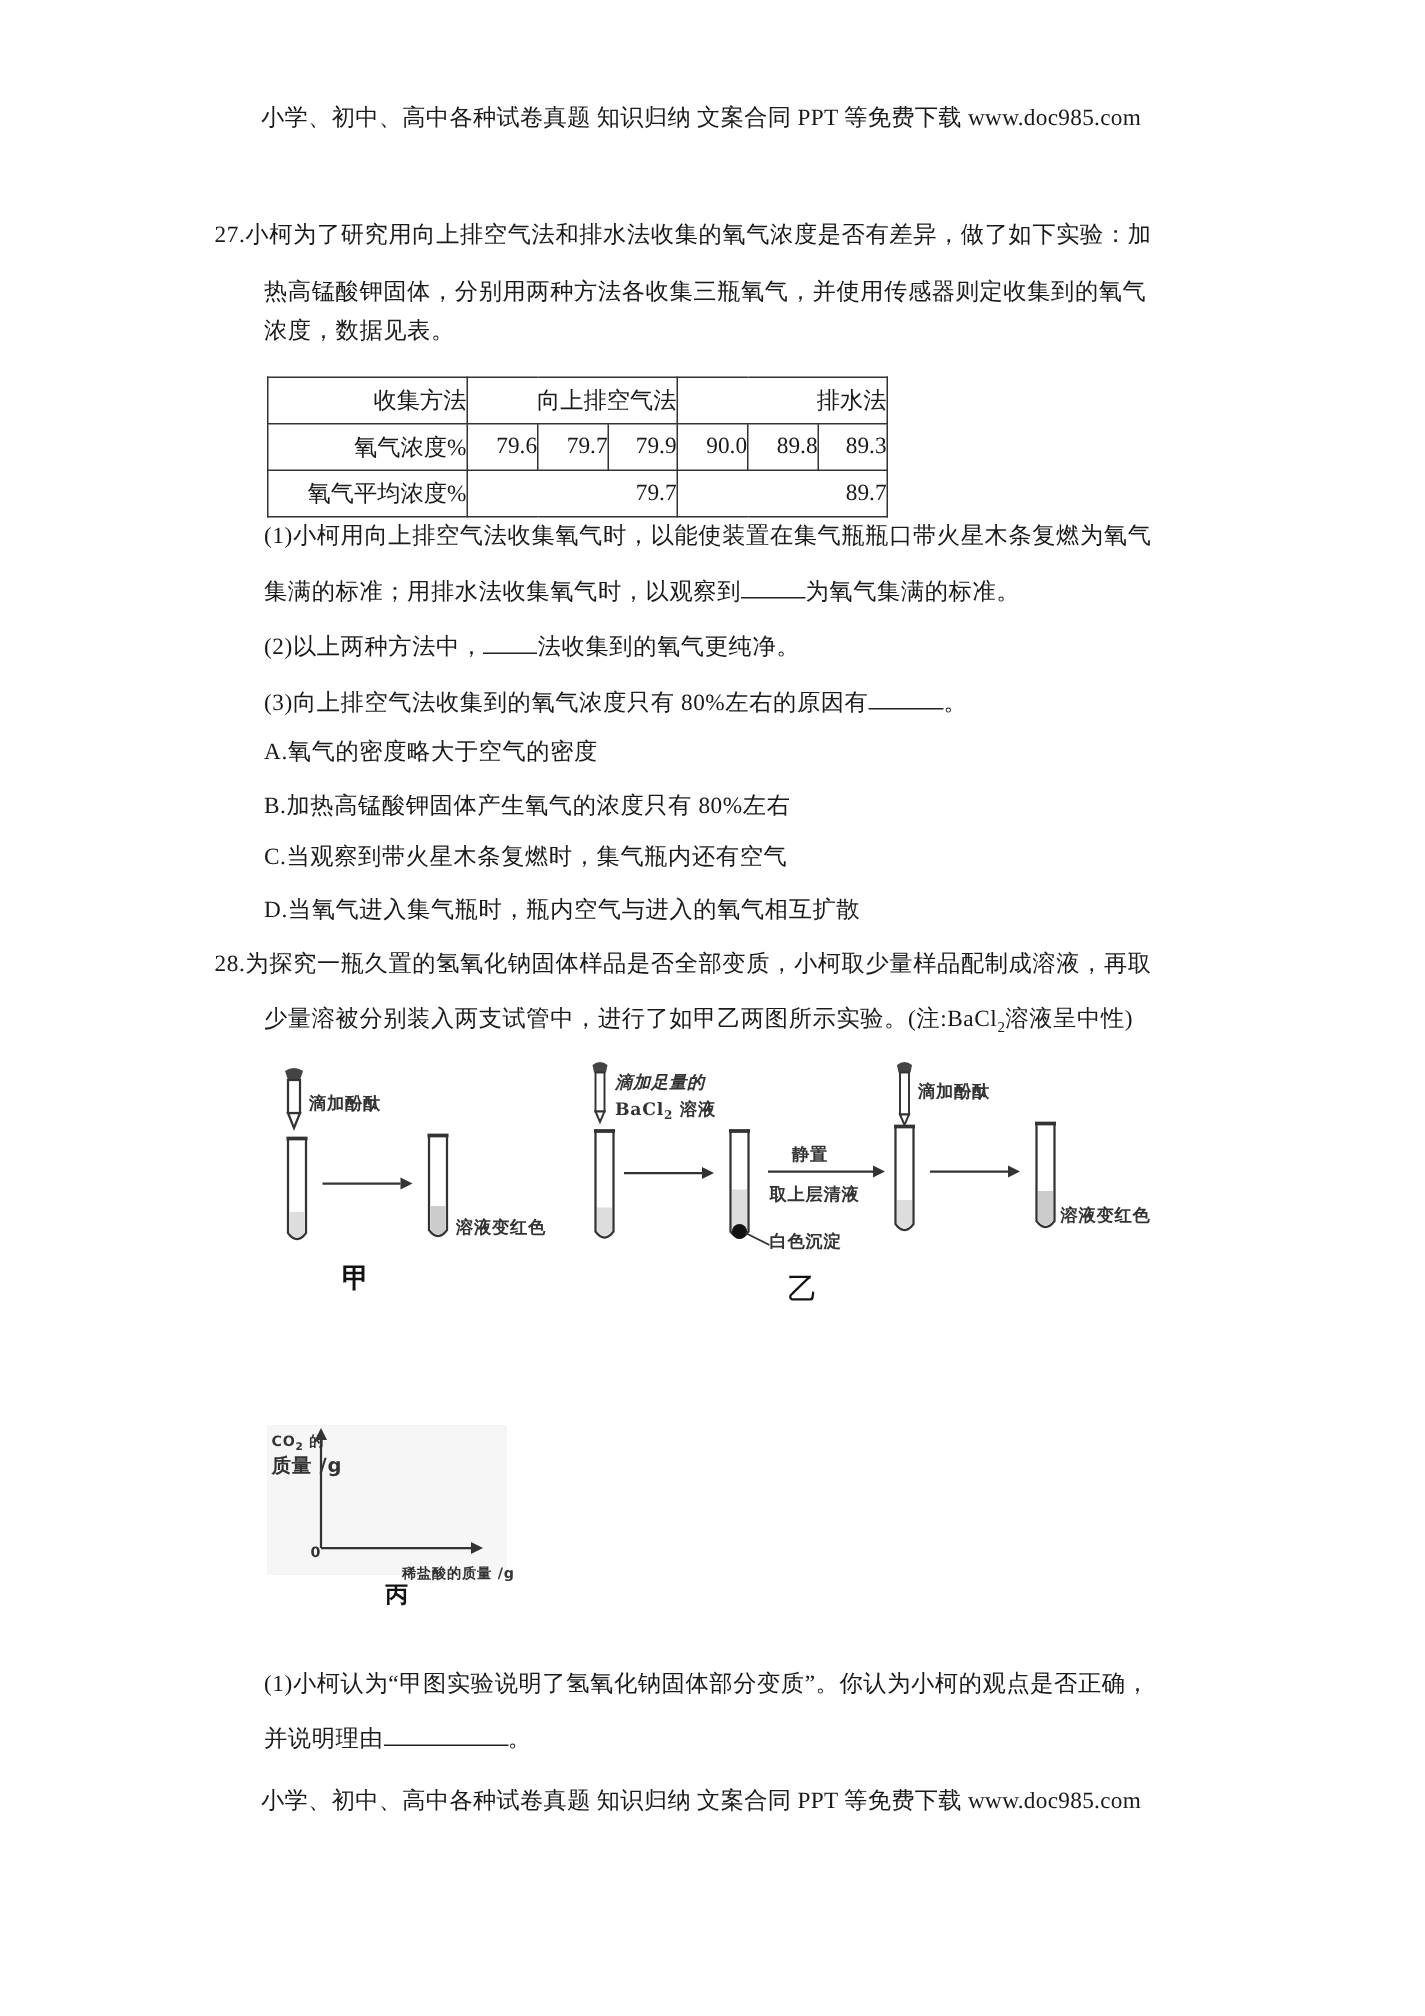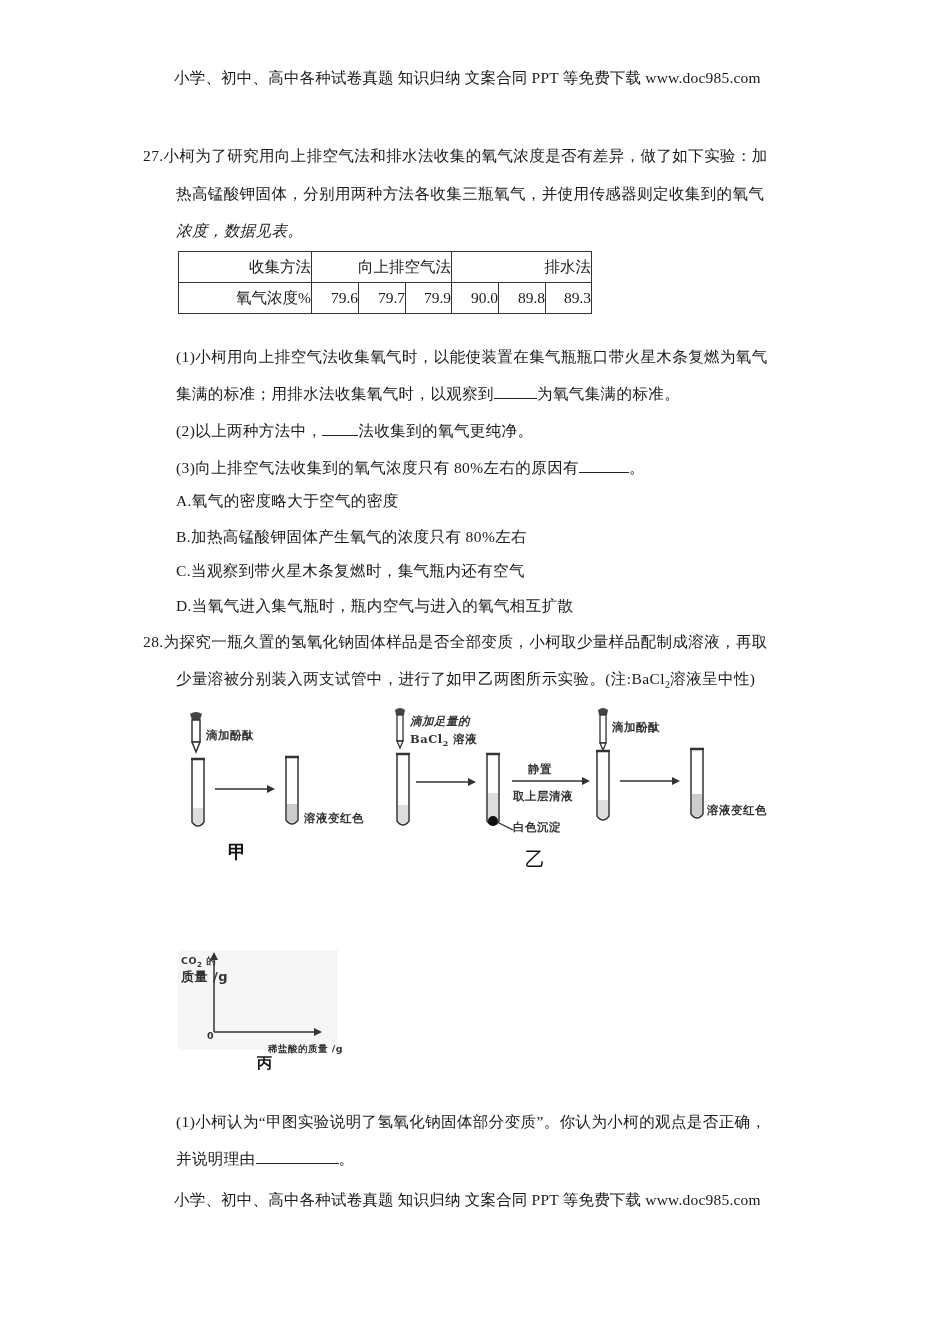--- a/index.html
+++ b/index.html
@@ -20,37 +20,42 @@
   .fig-caption.thin { font-weight: normal; font-size: 20px; }
   svg.tube { position: absolute; overflow: visible; }
 </style>
 </head>
 <body>
 
 <div class="abs header">小学、初中、高中各种试卷真题 知识归纳 文案合同 PPT 等免费下载   www.doc985.com</div>
 
 <div class="abs para" style="left:143px; top:146px;">27.小柯为了研究用向上排空气法和排水法收集的氧气浓度是否有差异，做了如下实验：加</div>
 <div class="abs para" style="left:176px; top:184px;">热高锰酸钾固体，分别用两种方法各收集三瓶氧气，并使用传感器则定收集到的氧气</div>
-<div class="abs para" style="left:176px; top:221px;font-style:italic;">浓度，数据见表。</div>
+<div class="abs para" style="left:176px; top:210px;">浓度，数据见表。</div>
 
 <table class="data">
   <tbody>
       <tr>
     <td style="width:133px;">收集方法</td>
     <td colspan="3" style="width:140px;">向上排空气法</td>
     <td colspan="3" style="width:140px;">排水法</td>
   </tr>
   <tr>
     <td>氧气浓度%</td>
     <td class="num" style="width:47px;">79.6</td>
     <td class="num" style="width:47px;">79.7</td>
     <td class="num" style="width:46px;">79.9</td>
     <td class="num" style="width:47px;">90.0</td>
     <td class="num" style="width:47px;">89.8</td>
     <td class="num" style="width:46px;">89.3</td>
+  </tr>
+  <tr>
+    <td>氧气平均浓度%</td>
+    <td colspan="3" class="num">79.7</td>
+    <td colspan="3" class="num">89.7</td>
   </tr>
 </tbody>
   </table>
 
 <div class="abs para" style="left:176px; top:347px;">(1)小柯用向上排空气法收集氧气时，以能使装置在集气瓶瓶口带火星木条复燃为氧气</div>
 <div class="abs para" style="left:176px; top:384px;">
   <span>集满的标准；用排水法收集氧气时，以观察到</span><span class="blank" style="width:43px;"></span><span>为氧气集满的标准。</span>
 </div>
 <div class="abs para" style="left:176px; top:421px;">
   <span>(2)以上两种方法中，</span><span class="blank" style="width:36px;"></span><span>法收集到的氧气更纯净。</span>

